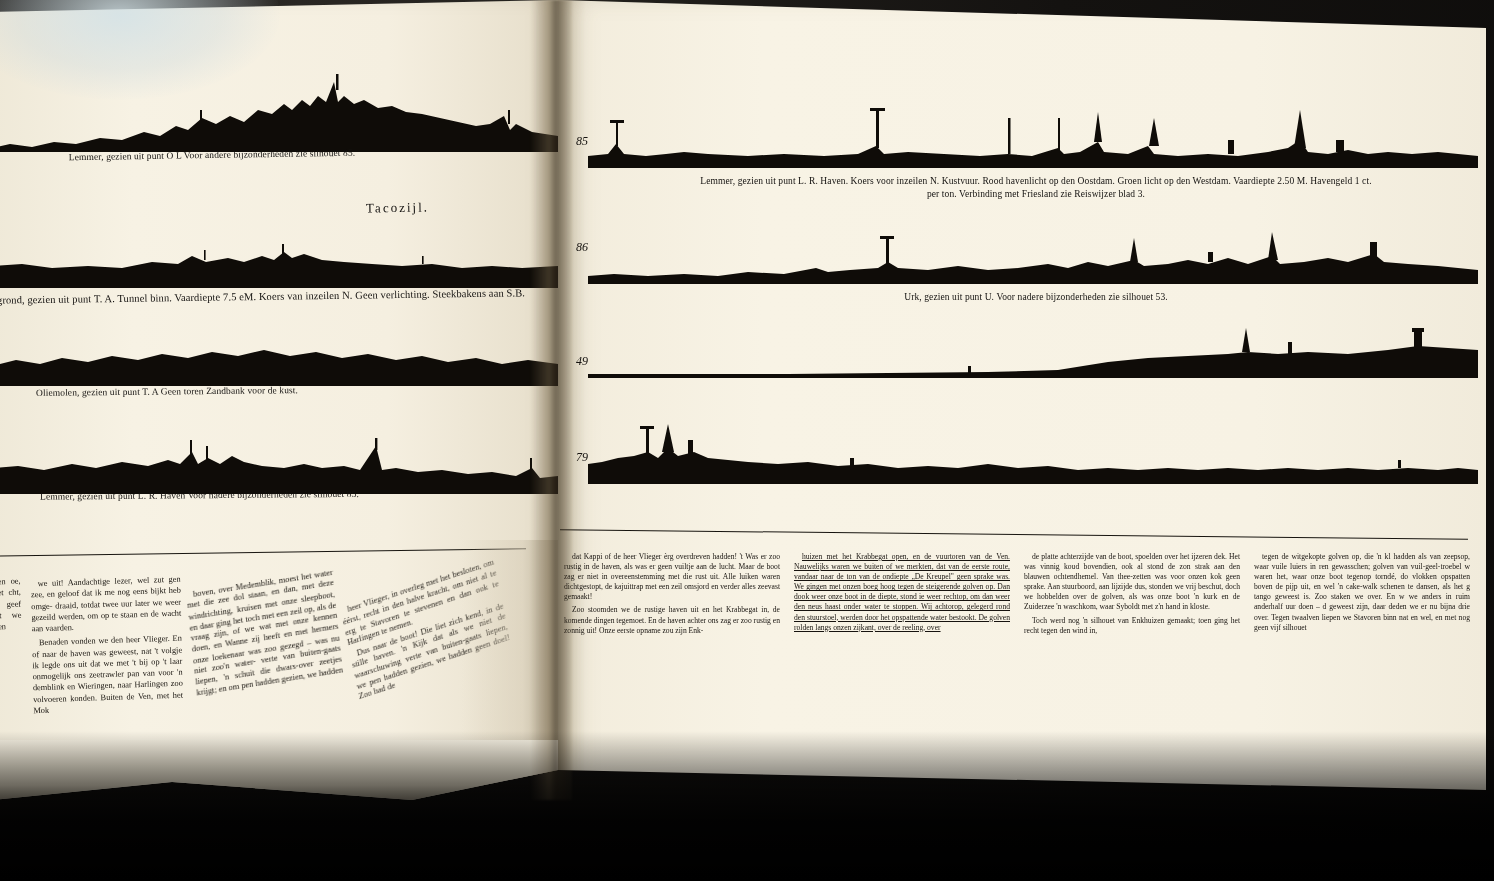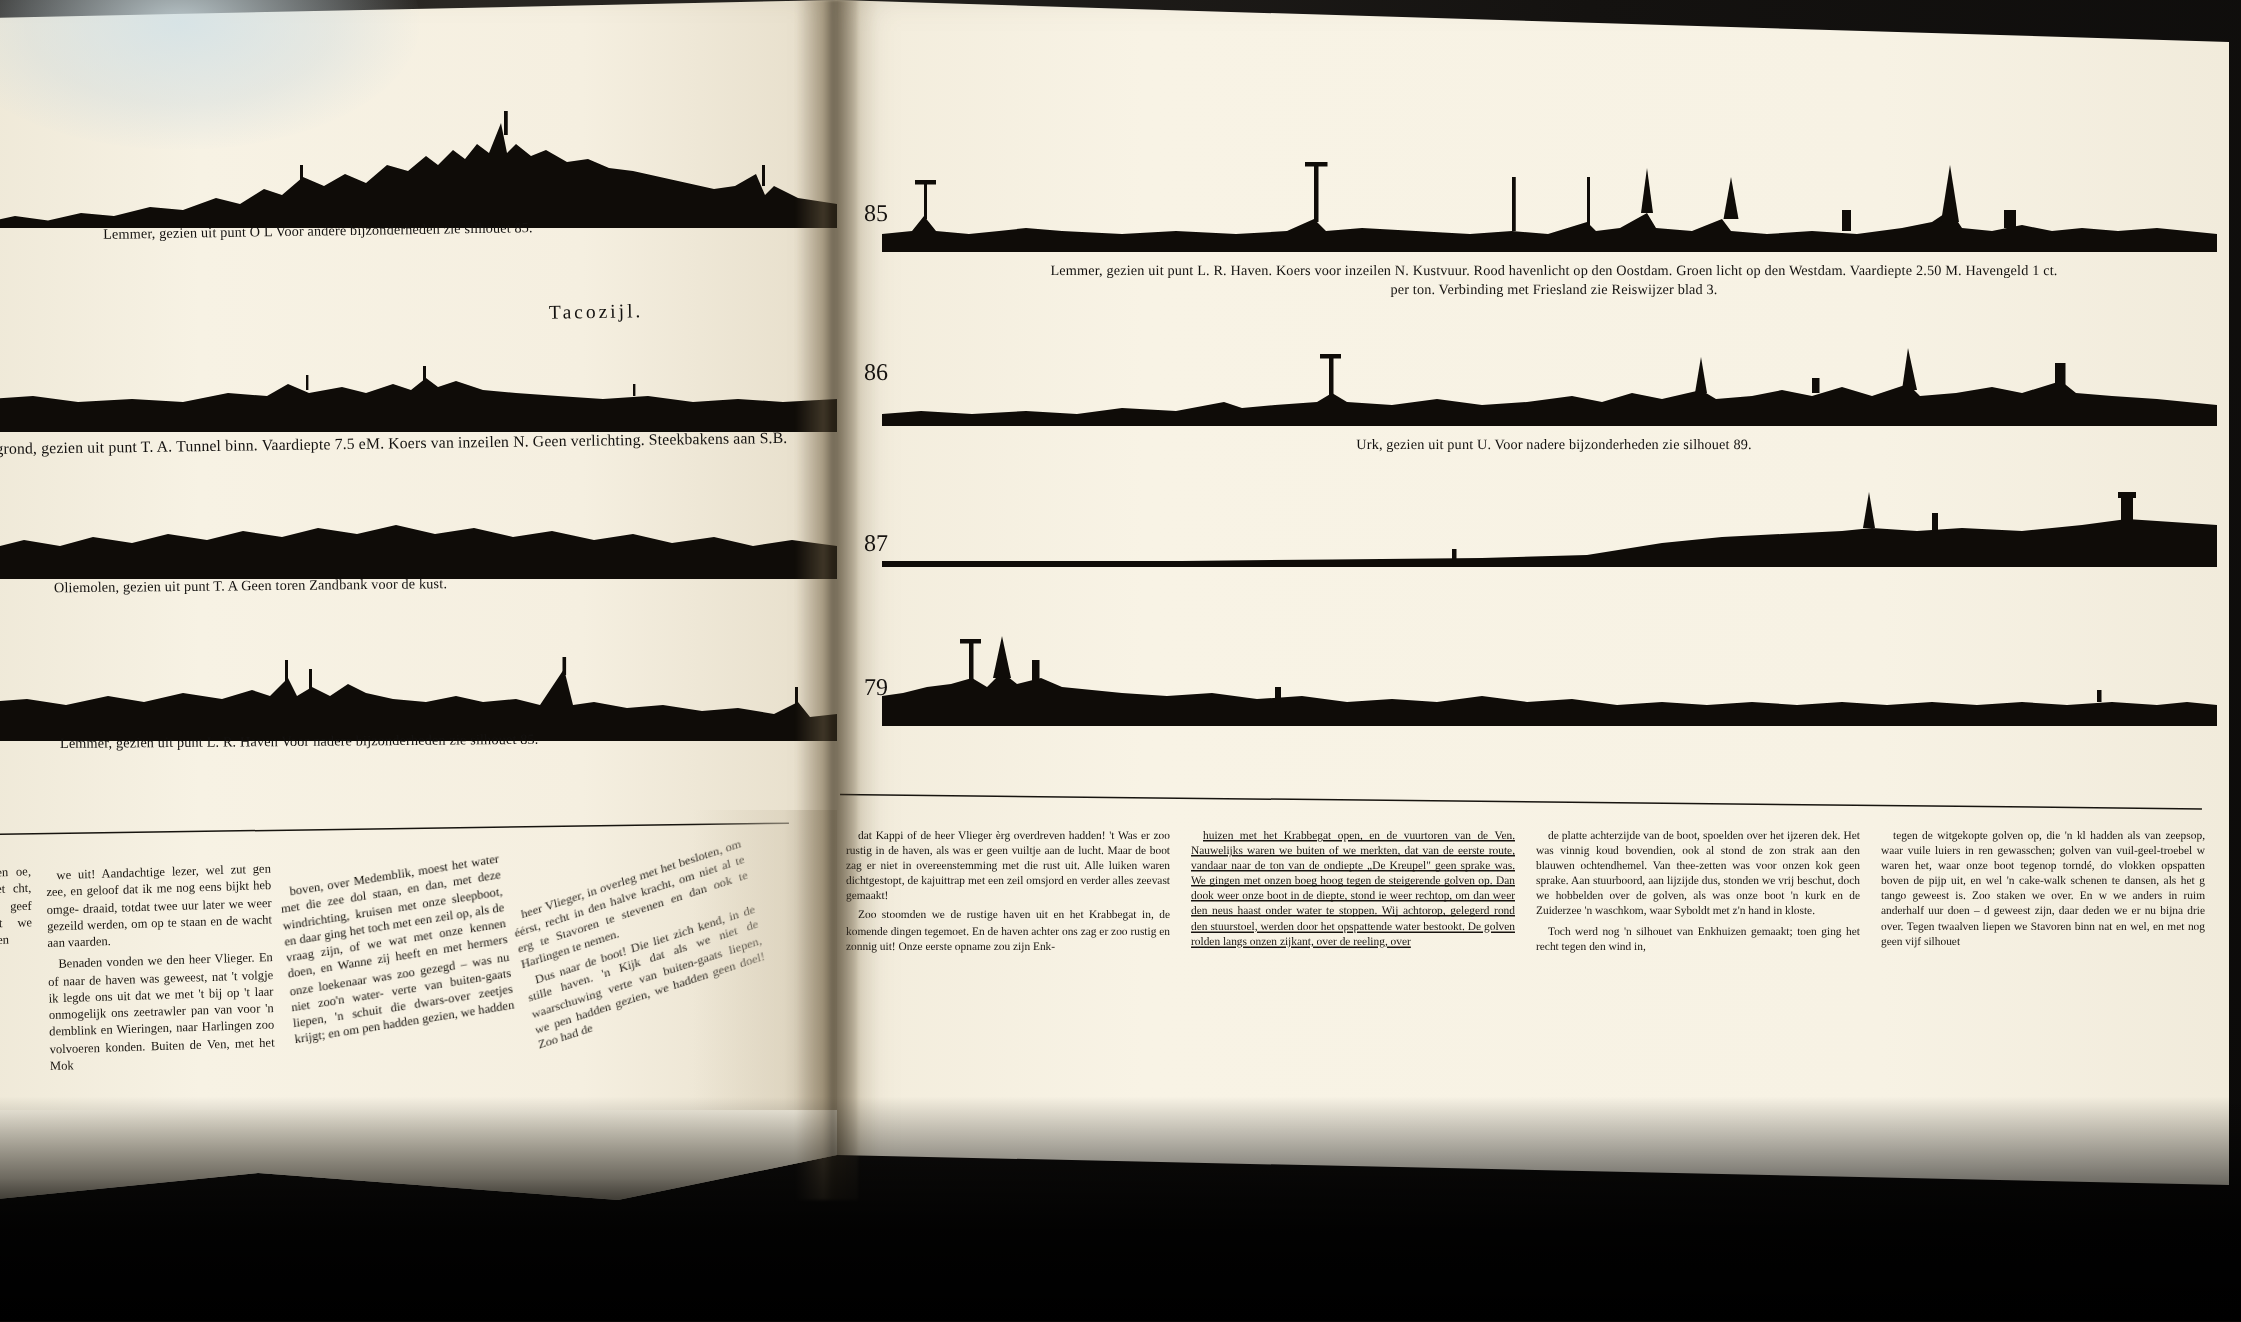--- a/index.html
+++ b/index.html
@@ -101,21 +101,22 @@
   
   .caption {
     font-size: 9.5px;
     color: #141210;
     text-align: center;
     letter-spacing: 0.1px;
     line-height: 1.25;
   }
   .num {
     font-family: "Liberation Serif", serif;
-    font-size: 16px;
+    font-style: italic;
+    font-size: 12px;
     color: #161310;
   }
   .rule {
     background: #17140f;
     height: 1px;
   }
 
   
   .lsec { position: absolute; }
 
@@ -270,25 +271,25 @@
         <div class="num" style="position:absolute; left:0; top:22px;">86</div>
         <svg viewBox="0 0 890 70" width="890" height="70" preserveAspectRatio="none" style="position:absolute; left:12px; top:0;">
           <path fill="#0f0c08" d="M0,66 L0,58 L26,56 L60,58 L96,56 L130,58 L160,54 L196,56 L228,50 L240,54 L262,52 L290,50 L300,44 L310,50 L340,52 L370,48 L400,52 L430,50 L460,46 L480,50 L500,44 L520,48 L546,42 L556,48 L580,46 L600,42 L620,46 L640,40 L660,46 L684,38 L692,46 L716,44 L740,40 L760,44 L786,36 L796,44 L820,46 L850,48 L870,50 L890,52 L890,66 Z"></path>
           <rect x="298" y="20" width="3" height="26" fill="#0f0c08"></rect>
           <rect x="292" y="18" width="14" height="3" fill="#0f0c08"></rect>
           <path fill="#0f0c08" d="M542,44 L546,20 L550,44 Z"></path>
           <path fill="#0f0c08" d="M680,42 L684,14 L690,42 Z"></path>
           <rect x="782" y="24" width="7" height="20" fill="#0f0c08"></rect>
           <rect x="620" y="34" width="5" height="10" fill="#0f0c08"></rect>
         </svg>
-        <div class="caption" style="position:absolute; left:30px; top:74px; width:860px;">Urk, gezien uit punt U. Voor nadere bijzonderheden zie silhouet 89.</div>
+        <div class="caption" style="position:absolute; left:30px; top:74px; width:860px;">Urk, gezien uit punt U. Voor nadere bijzonderheden zie silhouet 53.</div>
       </div>
 
       <div class="rrow" style="left:18px; top:312px; width:890px; height:100px;">
-        <div class="num" style="position:absolute; left:0; top:42px;">87</div>
+        <div class="num" style="position:absolute; left:0; top:42px;">49</div>
         <svg viewBox="0 0 890 70" width="890" height="70" preserveAspectRatio="none" style="position:absolute; left:12px; top:0;">
           <path fill="#0f0c08" d="M0,66 L0,62 L200,62 L300,61 L400,60 L470,58 L520,50 L560,46 L600,44 L640,42 L660,40 L690,42 L720,40 L760,42 L800,38 L830,34 L860,36 L890,38 L890,66 Z"></path>
           <path fill="#0f0c08" d="M654,40 L658,16 L662,40 Z"></path>
           <rect x="700" y="30" width="4" height="12" fill="#0f0c08"></rect>
           <rect x="826" y="20" width="8" height="16" fill="#0f0c08"></rect>
           <rect x="824" y="16" width="12" height="4" fill="#0f0c08"></rect>
           <rect x="380" y="54" width="3" height="8" fill="#0f0c08"></rect>
         </svg>
       </div>
 

